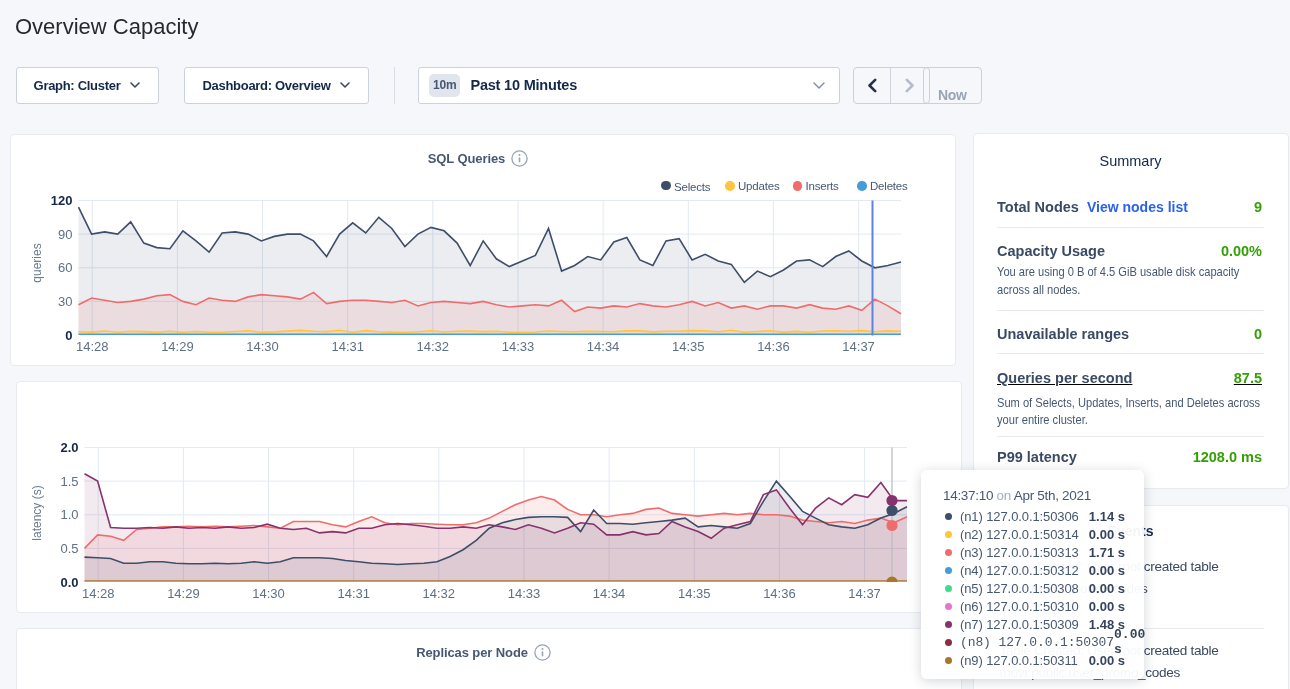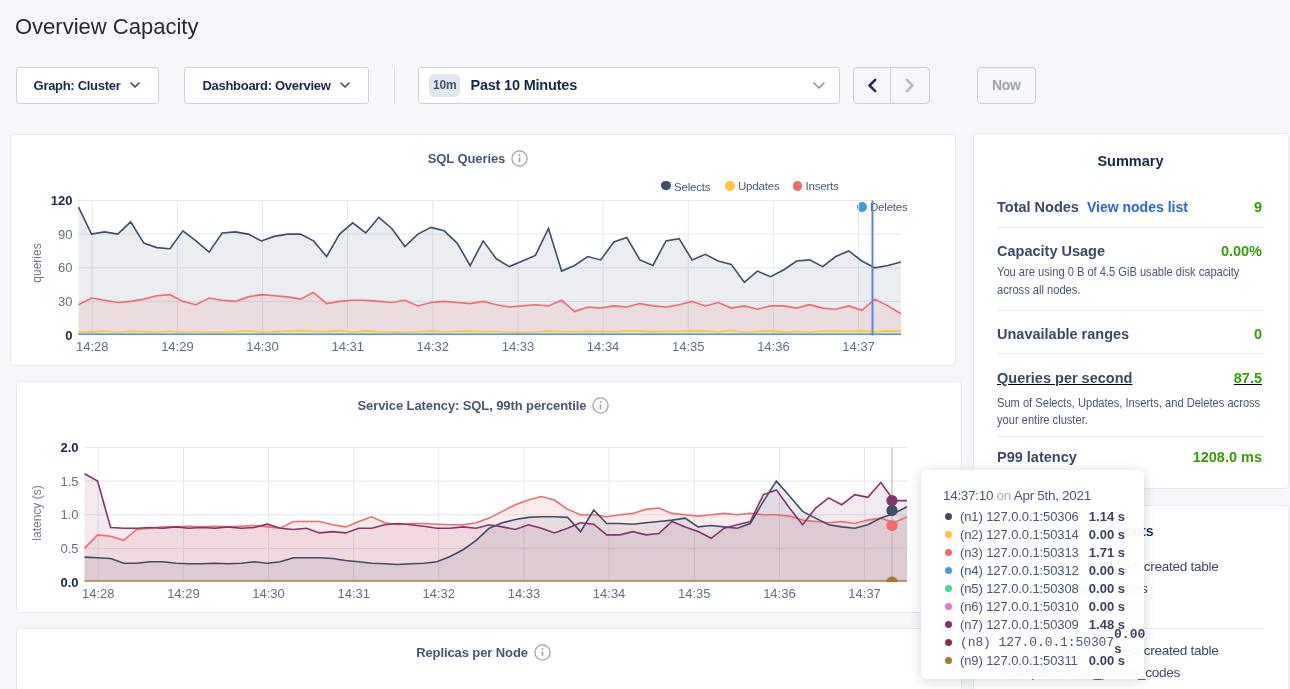--- a/index.html
+++ b/index.html
@@ -68,21 +68,21 @@
     <svg width="10" height="15" viewBox="0 0 10 15" fill="none">
         <path d="M8.2 1.8L2.5 7.5l5.7 5.7" stroke="#27324a" stroke-width="2.6" stroke-linecap="round" stroke-linejoin="round"></path>
       </svg>
   </div>
   <div style="width:38.5px; height:100%; display:flex; align-items:center; justify-content:center;">
     <svg width="10" height="15" viewBox="0 0 10 15" fill="none">
         <path d="M1.8 1.8l5.7 5.7-5.7 5.7" stroke="#b4bcca" stroke-width="2.6" stroke-linecap="round" stroke-linejoin="round"></path>
       </svg>
   </div>
 </div>
-<div class="ctl" style="left:977px; width:58.5px; justify-content:center; background:transparent; border-color:#c9d1dd; border-radius:4px;">
+<div class="ctl" style="left:923px; width:58.5px; justify-content:center; background:transparent; border-color:#c9d1dd; border-radius:4px;align-items:flex-end;">
   <span class="lbl" style="color:#9ba4b4; font-size:14px;">Now</span>
 </div>
 
 <div class="card" style="left:10px; top:133.5px; width:946px; height:232.5px;">
   <div class="chtitle" style="top:15.5px;">SQL Queries<svg class="ii" width="17" height="17" viewBox="0 0 17 17">
         <circle cx="8.5" cy="8.5" r="7.6" fill="none" stroke="#98a3b5" stroke-width="1.3"></circle>
         <rect x="7.7" y="7.2" width="1.6" height="5.2" rx="0.8" fill="#98a3b5"></rect>
         <circle cx="8.5" cy="4.9" r="1" fill="#98a3b5"></circle>
       </svg></div>
   <div class="abs" style="left:650.0px; top:46px; display:flex; align-items:flex-start; height:10.5px;">
@@ -90,21 +90,21 @@
       <span style="font-size:11.5px; color:#475872; letter-spacing:-0.2px;">Selects</span>
     </div>
     <div class="abs" style="left:714.0px; top:46px; display:flex; align-items:center; height:10.5px;">
       <span style="background:#ffc53d; width:9.5px; height:9.5px; border-radius:50%; margin-right:3.5px; display:inline-block;"></span>
       <span style="font-size:11.5px; color:#475872; letter-spacing:-0.2px;">Updates</span>
     </div>
     <div class="abs" style="left:781.5px; top:46px; display:flex; align-items:center; height:10.5px;">
       <span style="background:#f06c6c; width:9.5px; height:9.5px; border-radius:50%; margin-right:3.5px; display:inline-block;"></span>
       <span style="font-size:11.5px; color:#475872; letter-spacing:-0.2px;">Inserts</span>
     </div>
-    <div class="abs" style="left:846.0px; top:46px; display:flex; align-items:center; height:10.5px;margin-top:21px;">
+    <div class="abs" style="left:846.0px; top:46px; display:flex; align-items:center; height:10.5px;">
       <span style="background:#459cd8; width:9.5px; height:9.5px; border-radius:50%; margin-right:3.5px; display:inline-block;"></span>
       <span style="font-size:11.5px; color:#475872; letter-spacing:-0.2px;">Deletes</span>
     </div>
   <div class="abs" style="left:0; top:0;"><svg width="946" height="232" viewBox="0 0 946 232" font-family="Liberation Sans, sans-serif">
         <line x1="67.5" y1="65.5" x2="890.0" y2="65.5" stroke="#e2e9f3" stroke-width="1"></line>
         <line x1="67.5" y1="99.1" x2="890.0" y2="99.1" stroke="#e2e9f3" stroke-width="1"></line>
         <line x1="67.5" y1="132.8" x2="890.0" y2="132.8" stroke="#e2e9f3" stroke-width="1"></line>
         <line x1="67.5" y1="166.4" x2="890.0" y2="166.4" stroke="#e2e9f3" stroke-width="1"></line>
         <line x1="81.2" y1="65.5" x2="81.2" y2="200.0" stroke="#e2e9f3" stroke-width="1"></line>
         <line x1="166.4" y1="65.5" x2="166.4" y2="200.0" stroke="#e2e9f3" stroke-width="1"></line>
@@ -137,25 +137,20 @@
         <text x="507.0" y="215.5" text-anchor="middle" font-size="13" fill="#5f7086">14:33</text>
         <text x="592.1" y="215.5" text-anchor="middle" font-size="13" fill="#5f7086">14:34</text>
         <text x="677.3" y="215.5" text-anchor="middle" font-size="13" fill="#5f7086">14:35</text>
         <text x="762.4" y="215.5" text-anchor="middle" font-size="13" fill="#5f7086">14:36</text>
         <text x="847.6" y="215.5" text-anchor="middle" font-size="13" fill="#5f7086">14:37</text>
       </svg></div>
 </div>
 <div class="rot" style="left:37px; top:263px;">queries</div>
 
 <div class="card" style="left:15.5px; top:380.5px; width:946px; height:232.5px;">
-  <div class="chtitle" style="top:15.5px;">Service Latency: SQL, 99th percentile<svg class="ii" width="17" height="17" viewBox="0 0 17 17">
-        <circle cx="8.5" cy="8.5" r="7.6" fill="none" stroke="#98a3b5" stroke-width="1.3"></circle>
-        <rect x="7.7" y="7.2" width="1.6" height="5.2" rx="0.8" fill="#98a3b5"></rect>
-        <circle cx="8.5" cy="4.9" r="1" fill="#98a3b5"></circle>
-      </svg></div>
   <div class="abs" style="left:0; top:0;"><svg width="946" height="232" viewBox="0 0 946 232" font-family="Liberation Sans, sans-serif">
         <line x1="67.5" y1="65.5" x2="890.0" y2="65.5" stroke="#e2e9f3" stroke-width="1"></line>
         <line x1="67.5" y1="99.1" x2="890.0" y2="99.1" stroke="#e2e9f3" stroke-width="1"></line>
         <line x1="67.5" y1="132.8" x2="890.0" y2="132.8" stroke="#e2e9f3" stroke-width="1"></line>
         <line x1="67.5" y1="166.4" x2="890.0" y2="166.4" stroke="#e2e9f3" stroke-width="1"></line>
         <line x1="81.2" y1="65.5" x2="81.2" y2="200.0" stroke="#e2e9f3" stroke-width="1"></line>
         <line x1="166.4" y1="65.5" x2="166.4" y2="200.0" stroke="#e2e9f3" stroke-width="1"></line>
         <line x1="251.5" y1="65.5" x2="251.5" y2="200.0" stroke="#e2e9f3" stroke-width="1"></line>
         <line x1="336.7" y1="65.5" x2="336.7" y2="200.0" stroke="#e2e9f3" stroke-width="1"></line>
         <line x1="421.8" y1="65.5" x2="421.8" y2="200.0" stroke="#e2e9f3" stroke-width="1"></line>
@@ -200,21 +195,21 @@
 
 <div class="card" style="left:15.5px; top:627.5px; width:946px; height:70px; border-bottom:none; border-radius:4px 4px 0 0;">
   <div class="chtitle" style="top:15.5px;">Replicas per Node<svg class="ii" width="17" height="17" viewBox="0 0 17 17">
         <circle cx="8.5" cy="8.5" r="7.6" fill="none" stroke="#98a3b5" stroke-width="1.3"></circle>
         <rect x="7.7" y="7.2" width="1.6" height="5.2" rx="0.8" fill="#98a3b5"></rect>
         <circle cx="8.5" cy="4.9" r="1" fill="#98a3b5"></circle>
       </svg></div>
 </div>
 
 <div class="card" style="left:972.5px; top:133px; width:316px; height:356px;"></div>
-<div class="abs" style="left:972.5px; top:153px; width:316px; text-align:center; font-size:14.5px; font-weight:bold; color:#152849;">Summary</div>
+<div class="abs" style="left:972.5px; top:153px; width:316px; text-align:center; font-size:14.5px; font-weight:normal; color:#152849;">Summary</div>
 <div class="srow" style="top:198.5px;">
   <span class="slab">Total Nodes&nbsp;&nbsp;<a style="color:#2a63e8; font-size:14px;">View nodes list</a></span>
     <span class="sval">9</span>
 </div>
 <div class="sdiv" style="top:226.5px;"></div>
 <div class="srow" style="top:243px;">
     <span class="slab">Capacity Usage</span>
     <span class="sval">0.00%</span>
   </div>
 <div class="scap" style="top:263px;">You are using 0 B of 4.5 GiB usable disk capacity<br>across all nodes.</div>

